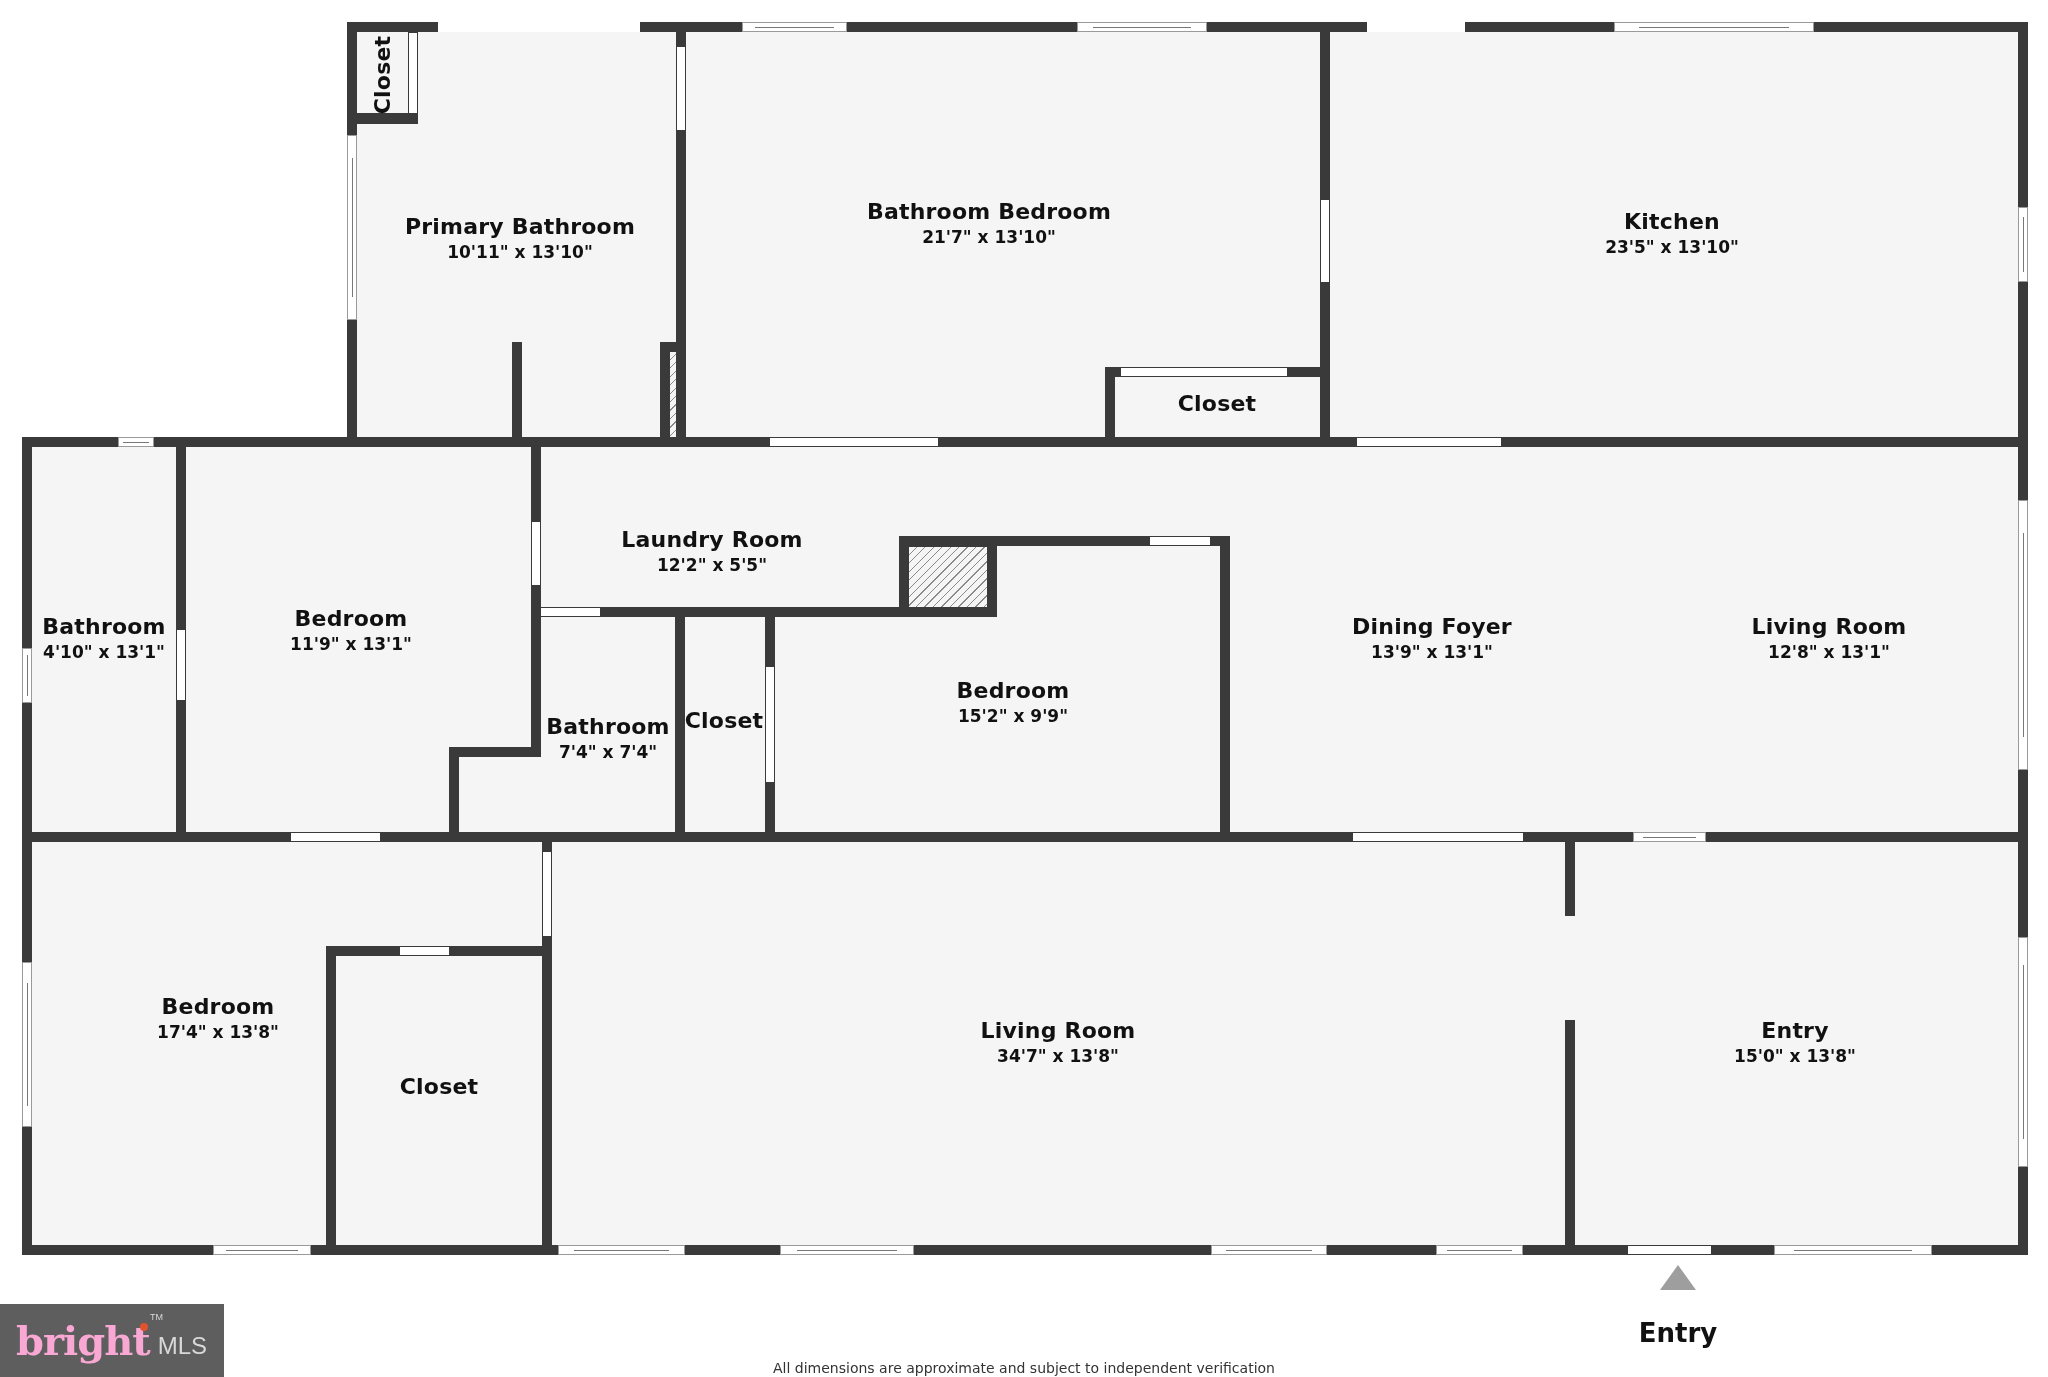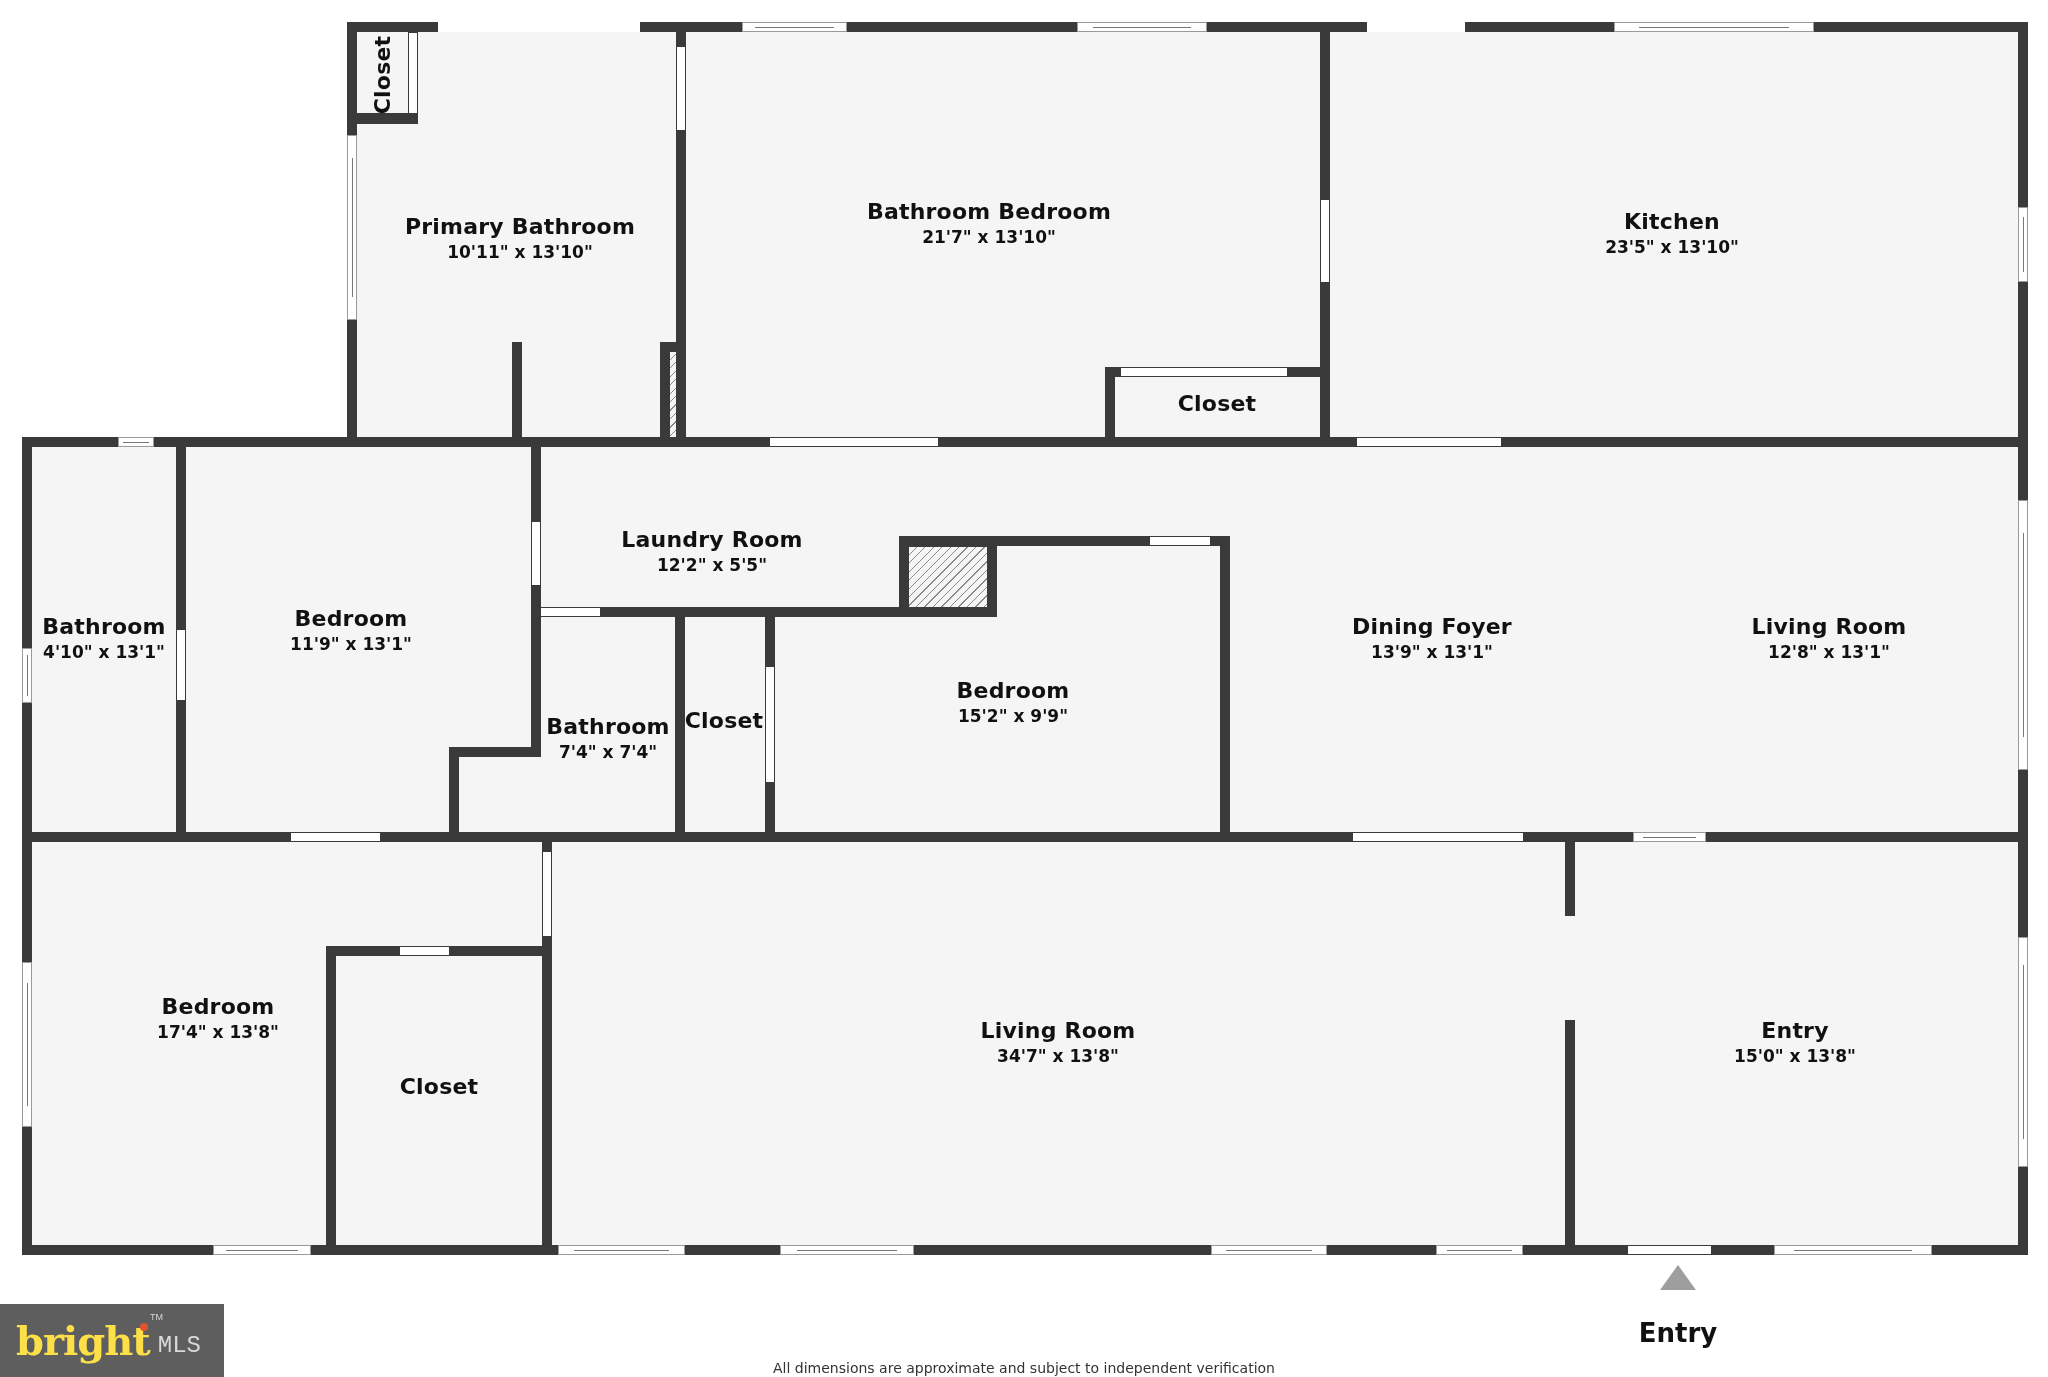--- a/index.html
+++ b/index.html
@@ -24,23 +24,23 @@
   .entry-arrow {
     position: absolute; left: 1660px; top: 1265px; width: 0; height: 0;
     border-left: 18px solid transparent; border-right: 18px solid transparent;
     border-bottom: 25px solid #9e9e9e;
   }
   .entry-label { position: absolute; left: 1678px; top: 1318px; transform: translateX(-50%); font-weight: bold; font-size: 26px; color: #111; }
   .logo {
     position: absolute; left: 0; top: 1304px; width: 224px; height: 73px; background: #5e5e5e;
     display: flex; align-items: center; padding-left: 16px; box-sizing: border-box;
   }
-  .logo .brand { font-family: "DejaVu Serif", serif; font-size: 40px; color: #fde047; font-weight: bold; letter-spacing: -1px; position: relative; }
+  .logo .brand { font-family: "DejaVu Serif", serif; font-size: 40px; color: #f9a8d4; font-weight: bold; letter-spacing: -1px; position: relative; }
   .logo .brand-dot { position: absolute; width: 8px; height: 8px; background: #e0532f; border-radius: 50%; right: 2px; top: 6px; }
-  .logo .mls { font-family: Liberation Mono, monospace; color: #d8d8d8; font-size: 24px; margin-left: 8px; margin-top: 10px; }
+  .logo .mls { font-family: Liberation Sans, sans-serif; color: #d8d8d8; font-size: 24px; margin-left: 8px; margin-top: 10px; }
   .logo .tm { position: absolute; left: 150px; top: 8px; font-size: 9px; color: #d8d8d8; font-family: "Liberation Sans", sans-serif; }
   .disclaimer { position: absolute; left: 1024px; top: 1360px; transform: translateX(-50%); font-size: 14px; color: #333; white-space: nowrap; }
 </style>
 </head>
 <body>
 
 <div class="floor" style="left:352px;top:27px;width:1671px;height:415px;"></div>
 <div class="floor" style="left:27px;top:442px;width:1996px;height:808px;"></div>
 
 <div class="wall" style="left:347px;top:22px;width:1681px;height:10px;"></div>

